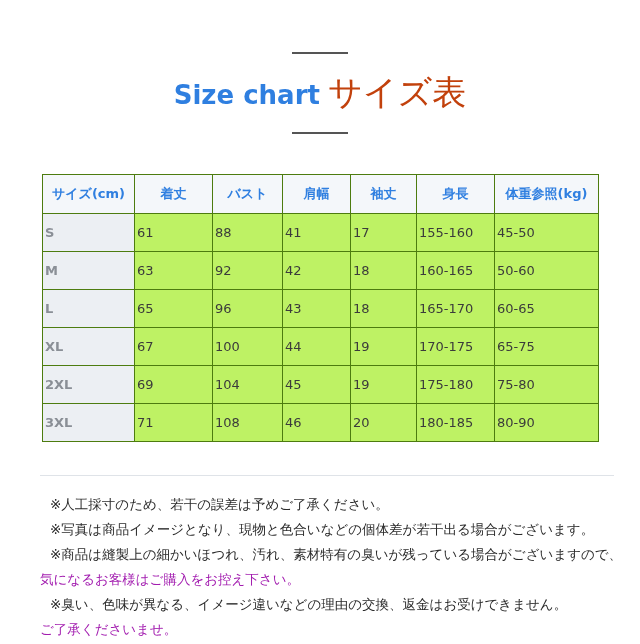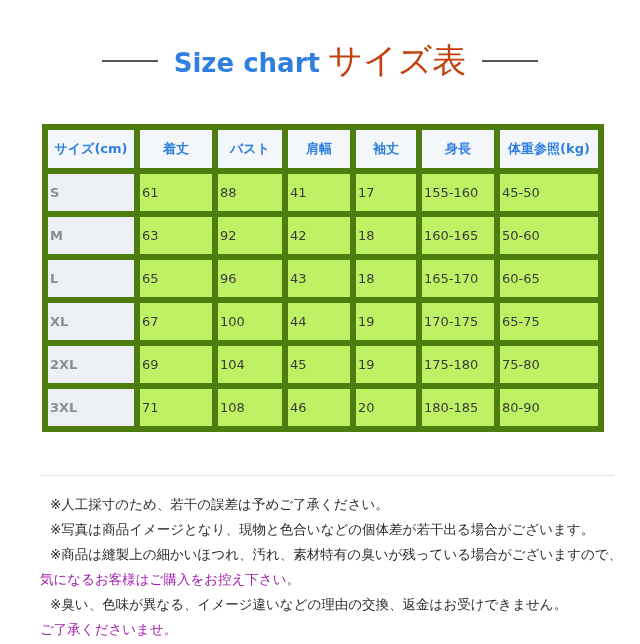--- a/index.html
+++ b/index.html
@@ -21,21 +21,22 @@
     height: 644px;
     box-sizing: border-box;
   }
 
   
   .title-row {
     display: flex;
     align-items: center;
     justify-content: center;
     gap: 16px;
-    padding-top: 38px;
+    padding-top: 52px;
+    flex-direction: column;
   }
   .title-rule {
     width: 56px;
     height: 2px;
     background: #555555;
   }
   .title-text {
     display: flex;
     align-items: baseline;
     gap: 8px;
@@ -60,21 +61,21 @@
     margin: 40px auto 0 auto;
     width: 556px;
   }
   table.size-chart {
     border-collapse: collapse;
     width: 100%;
     table-layout: fixed;
   }
   table.size-chart th,
   table.size-chart td {
-    border: 6px solid #4d7c0f;
+    border: 1px solid #4d7c0f;
     font-size: 13px;
     height: 37px;
     padding: 0 2px;
     font-family: "DejaVu Sans", sans-serif;
   }
   table.size-chart thead th {
     background: #f4f7fa;
     color: #2f7fe0;
     font-weight: bold;
     font-size: 13px;

